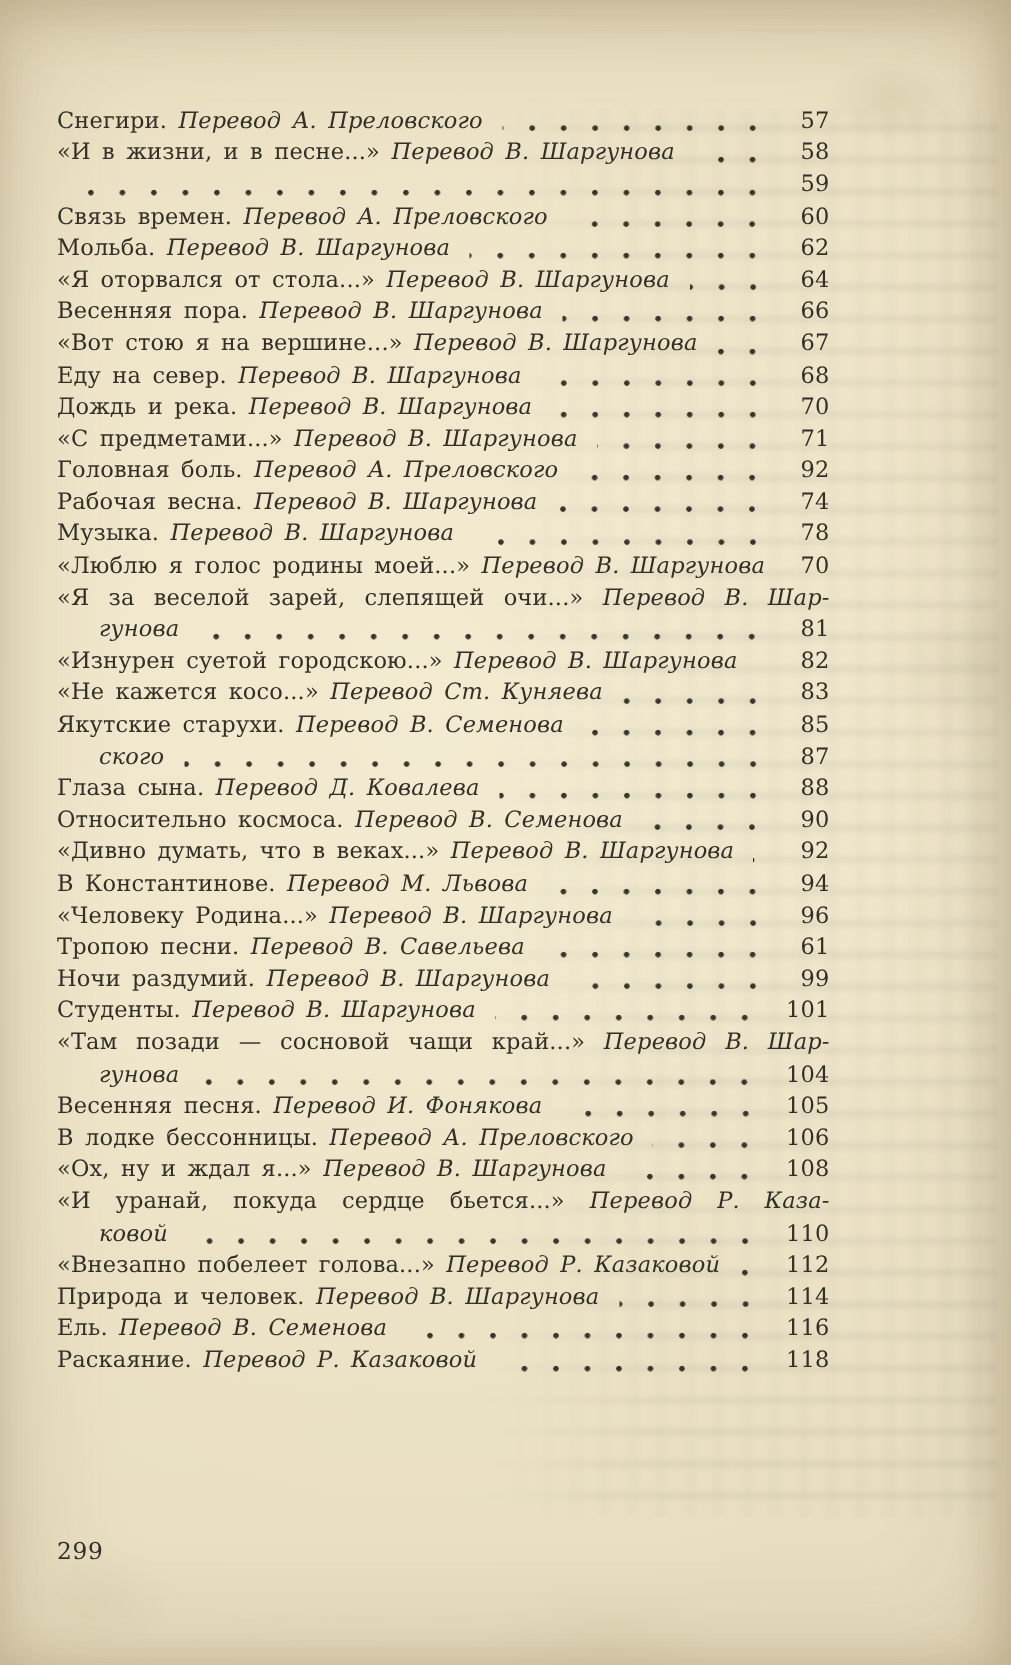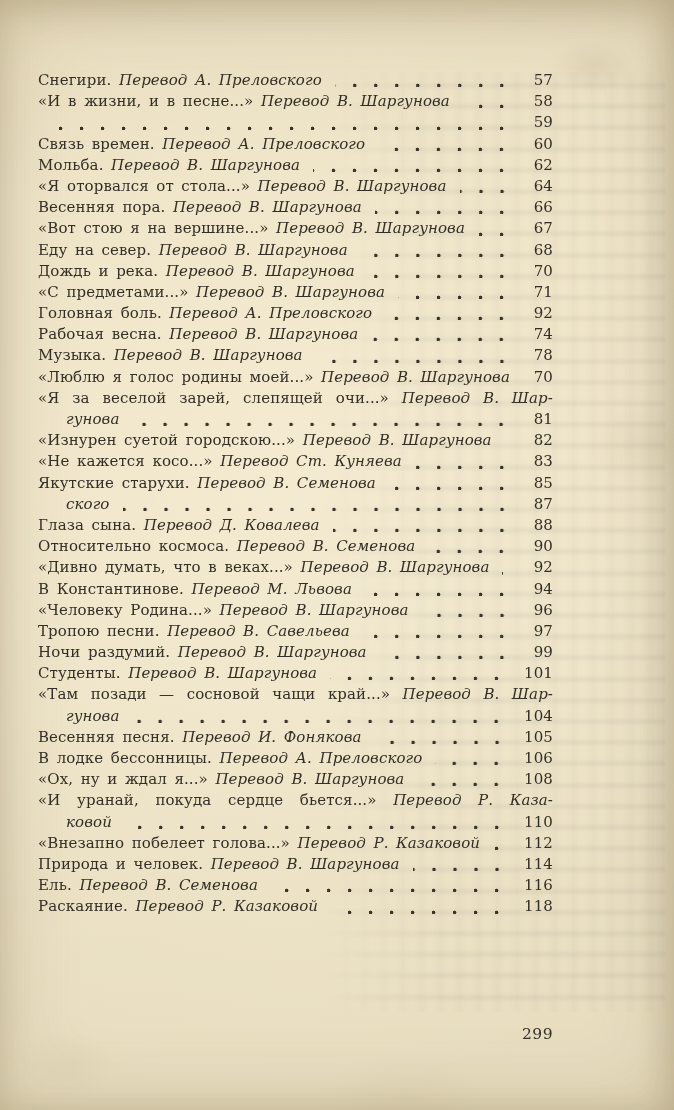--- a/index.html
+++ b/index.html
@@ -92,21 +92,21 @@
   .pg {
     flex: 0 0 auto;
     min-width: 24px;
     text-align: right;
   }
   .footer {
     position: absolute;
     left: 38px;
     top: 1025px;
     width: 515px;
-    text-align: right;
+    text-align: left;
     font-size: 15.5px;
     letter-spacing: 0.5px;
   }
 </style>
 </head>
 <body>
 
 <div class="page">
   <div class="paper-texture"></div>
   <div class="bleedthrough"></div>
@@ -232,21 +232,21 @@
         <span class="pg">94</span>
       </div>
       <div class="row">
         <span class="t"><span class="ti">«Человеку Родина...»</span> <i class="tr">Перевод В. Шаргунова</i></span>
         <span class="dots"></span>
         <span class="pg">96</span>
       </div>
       <div class="row">
         <span class="t"><span class="ti">Тропою песни.</span> <i class="tr">Перевод В. Савельева</i></span>
         <span class="dots"></span>
-        <span class="pg">97</span>
+        <span class="pg">61</span>
       </div>
       <div class="row">
         <span class="t"><span class="ti">Ночи раздумий.</span> <i class="tr">Перевод В. Шаргунова</i></span>
         <span class="dots"></span>
         <span class="pg">99</span>
       </div>
       <div class="row">
         <span class="t"><span class="ti">Студенты.</span> <i class="tr">Перевод В. Шаргунова</i></span>
         <span class="dots"></span>
         <span class="pg">101</span>

